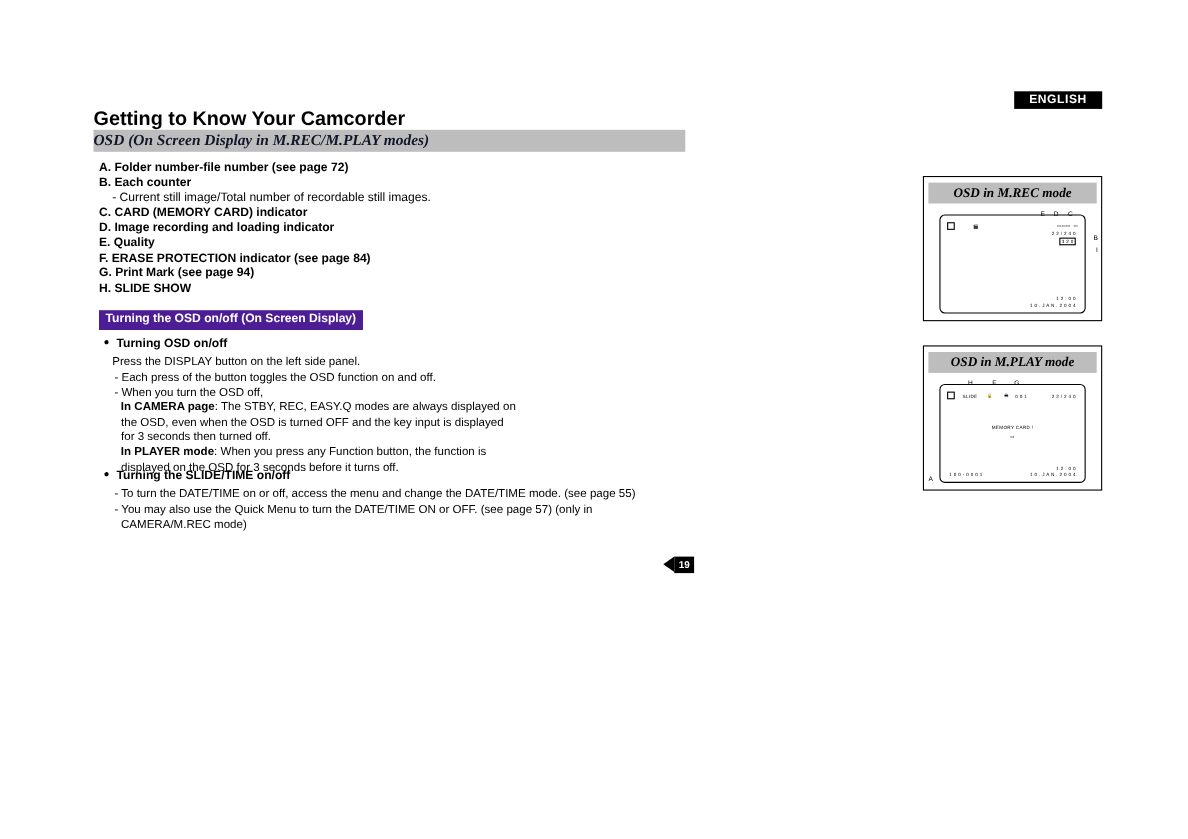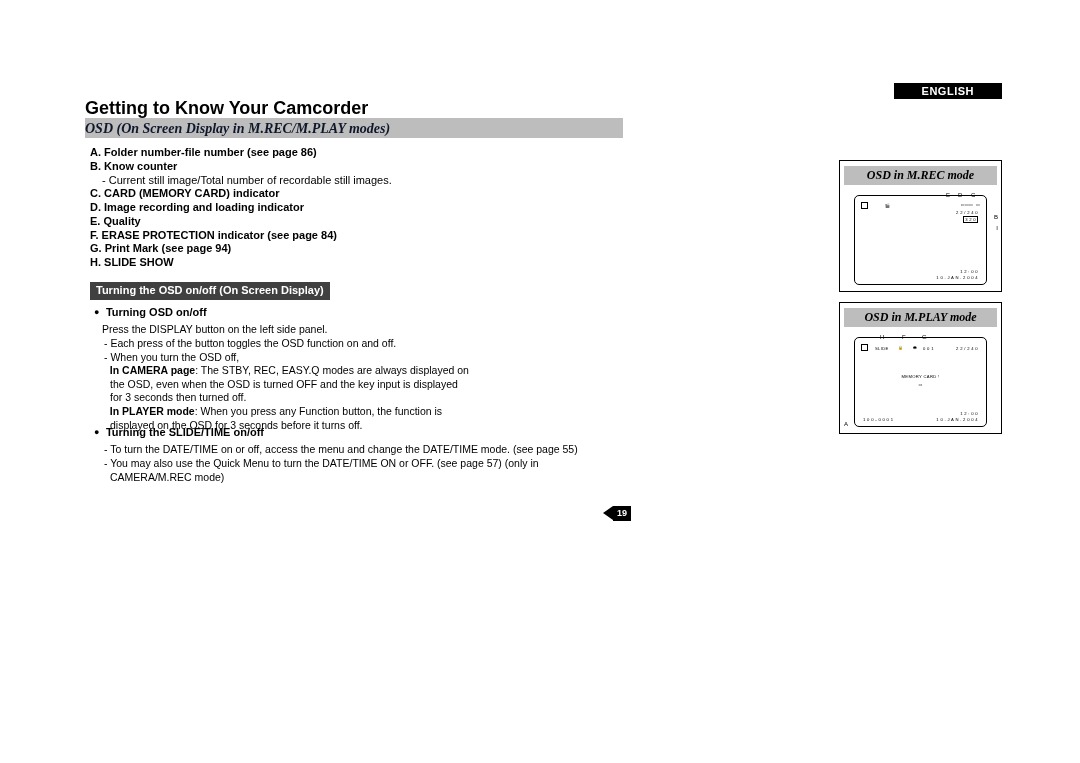--- a/index.html
+++ b/index.html
@@ -17,21 +17,21 @@
     height: 763px;
   }
   .lang-tab {
     position: absolute;
     right: 78px;
     top: 83px;
     background: #000;
     color: #fff;
     font-weight: bold;
     font-size: 11px;
-    padding: 2px 28px;
+    padding: 2px 14px;
     letter-spacing: 0.5px;
   }
   .section-title {
     position: absolute;
     left: 85px;
     top: 98px;
     font-family: Arial, Helvetica, sans-serif;
     font-weight: bold;
     font-size: 18px;
   }
@@ -66,21 +66,21 @@
     font-size: 11px;
     line-height: 1.25;
   }
   .left-col .b { font-weight: bold; }
   .sub-body {
     padding-left: 12px;
     font-weight: normal;
   }
   .black-bar {
     display: inline-block;
-    background: #404040;
+    background: #4c1d95;
     color: #fff;
     font-weight: bold;
     font-size: 11px;
     padding: 2px 6px;
     margin-top: 12px;
   }
   .bullet-row {
     padding-left: 4px;
     font-weight: bold;
     margin-top: 6px;
@@ -132,21 +132,21 @@
     height: 88px;
     position: relative;
     font-size: 4.2px;
     letter-spacing: 0.3px;
   }
   .screen .txt { position: absolute; white-space: nowrap; }
   .callout {
     position: absolute;
     font-size: 6px;
   }
-  .mplay-wrap { margin-top: 10px; }
+  .mplay-wrap { margin-top: 22px; }
   .page-num-badge {
     position: absolute;
     left: 613px;
     top: 506px;
     width: 18px;
     height: 15px;
     background: #000;
     color: #fff;
     text-align: center;
     line-height: 15px;
@@ -168,22 +168,22 @@
 
 <div class="page">
 
   <div class="lang-tab">ENGLISH</div>
 
   <div class="section-title">Getting to Know Your Camcorder</div>
   <div class="hr-line"></div>
   <div class="osd-header">OSD (On Screen Display in M.REC/M.PLAY modes)</div>
 
   <div class="left-col">
-    <div class="b">A. Folder number-file number (see page 86)</div>
-    <div class="b">B. Know counter</div>
+    <div class="b">A. Folder number-file number (see page 72)</div>
+    <div class="b">B. Each counter</div>
     <div class="sub-body">- Current still image/Total number of recordable still images.</div>
     <div class="b">C. CARD (MEMORY CARD) indicator</div>
     <div class="b">D. Image recording and loading indicator</div>
     <div class="b">E. Quality</div>
     <div class="b">F.  ERASE PROTECTION indicator (see page 84)</div>
     <div class="b">G. Print Mark (see page 94)</div>
     <div class="b">H. SLIDE SHOW</div>
 
     <div class="black-bar">Turning the OSD on/off (On Screen Display)</div>
 

